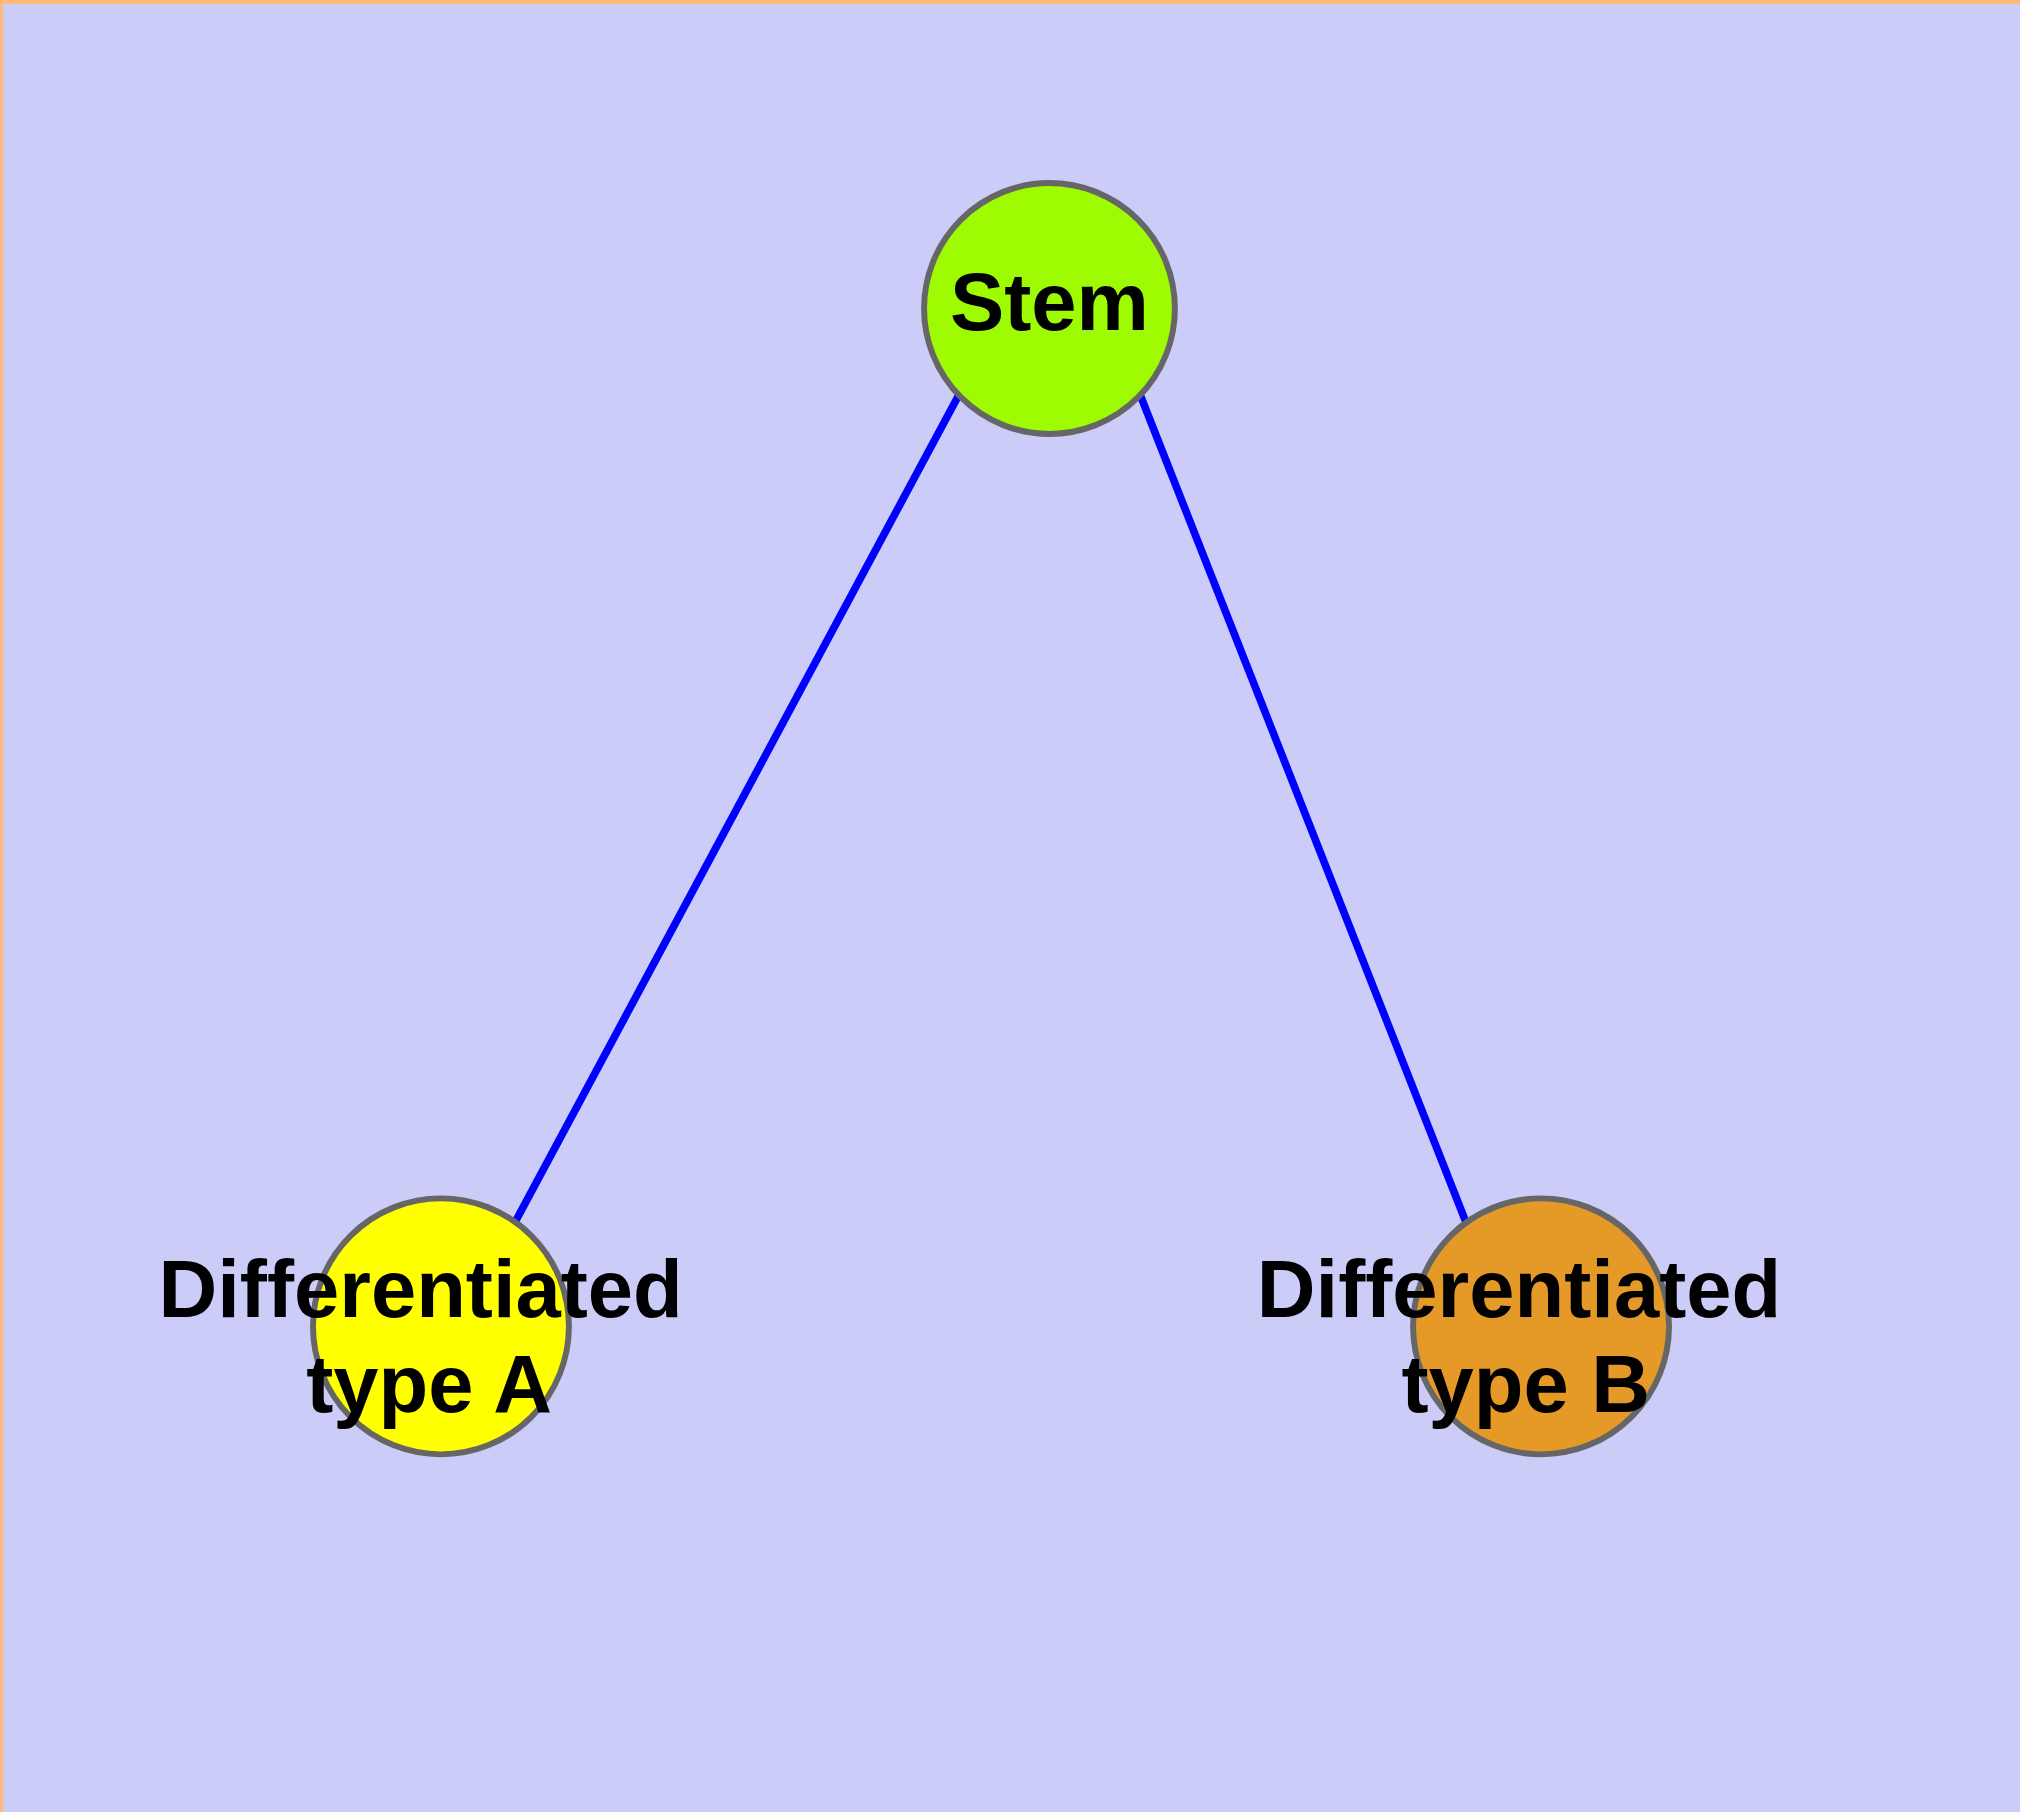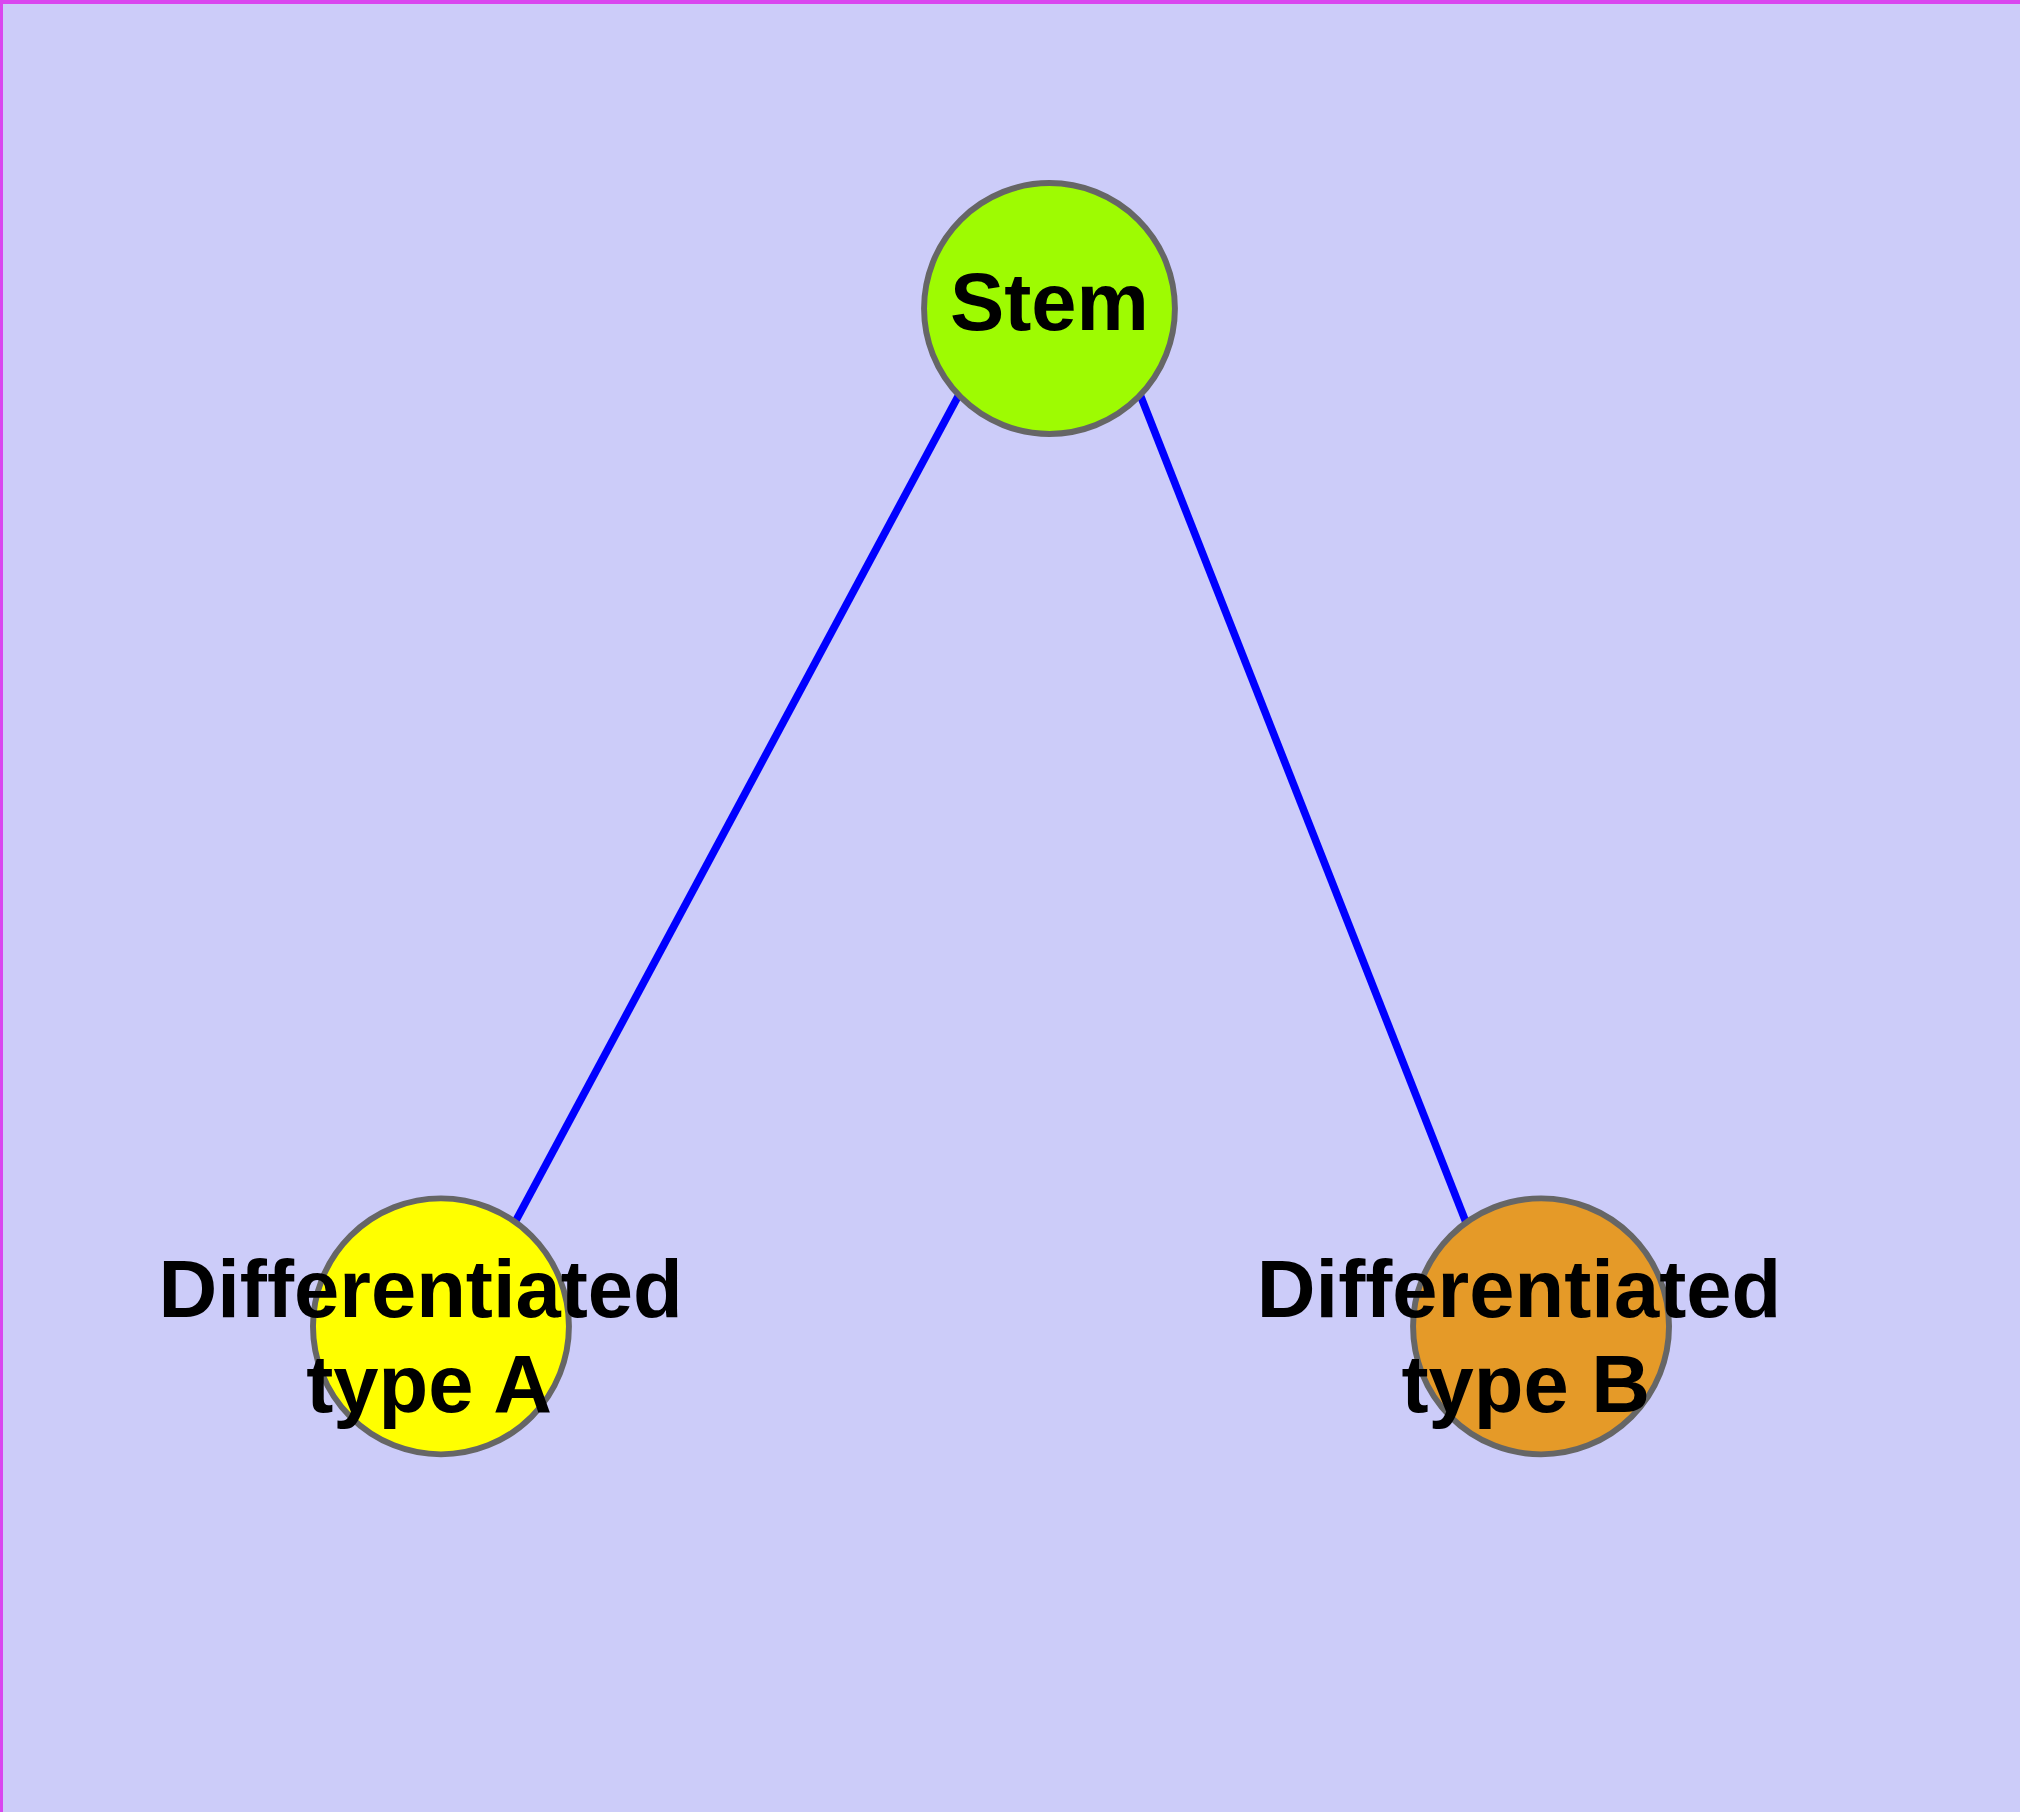--- a/index.html
+++ b/index.html
@@ -9,21 +9,21 @@
     background: #ffffff;
   }
   body {
     font-family: "Liberation Sans", sans-serif;
   }
   #canvas {
     position: relative;
     width: 2021px;
     height: 1812px;
     overflow: hidden;
-    background: #d946ef;
+    background: #fdba74;
   }
   #plot-bg {
     position: absolute;
     left: 3.4px;
     top: 4.2px;
     width: 2017px;
     height: 1808px;
     background: #ccccf9;
   }
   #graph-svg {

